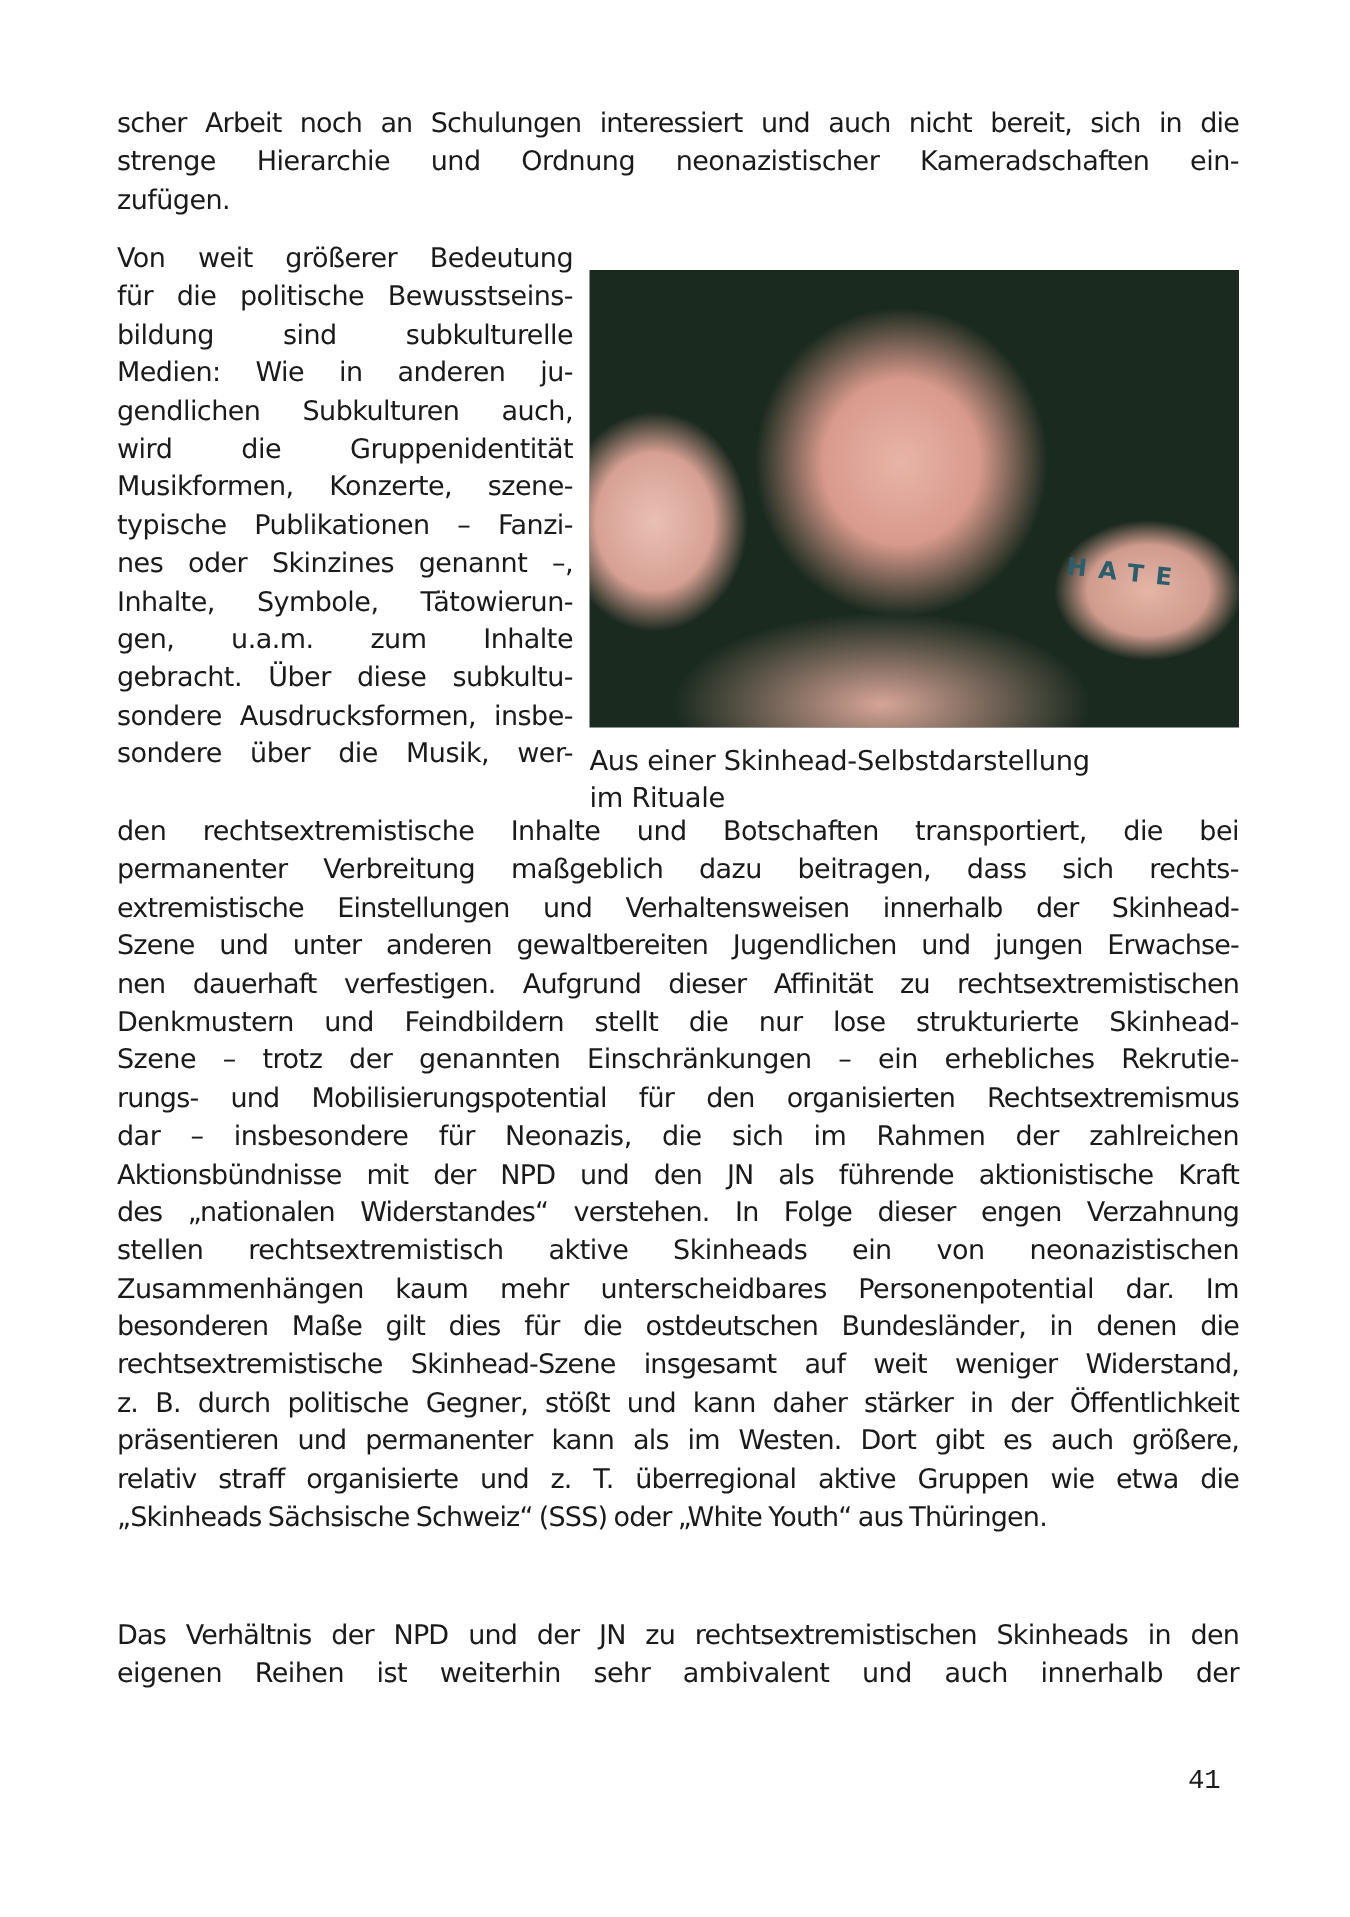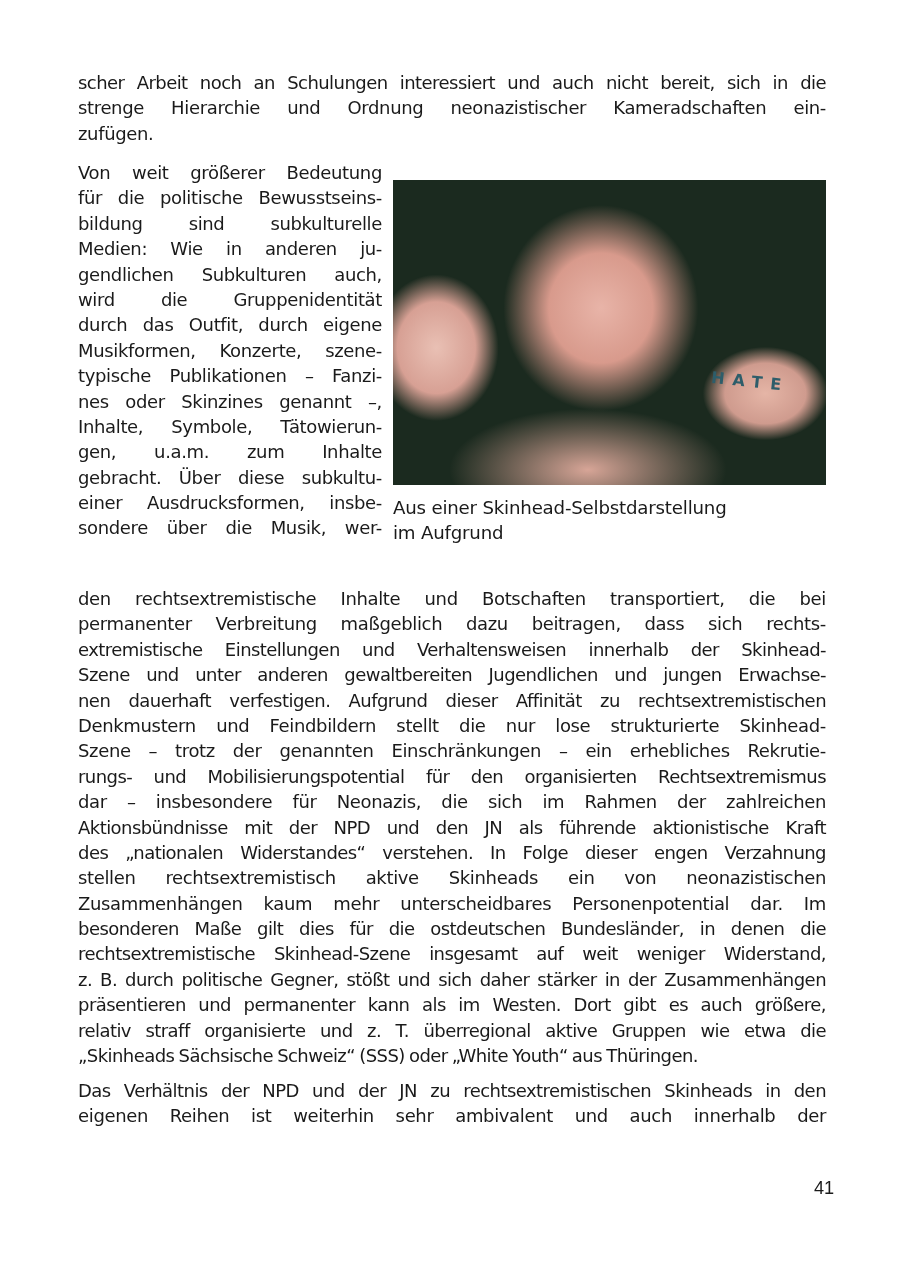--- a/index.html
+++ b/index.html
@@ -17,79 +17,78 @@
     .photo { width: 433px; height: 305px; position: relative; overflow: hidden;
       background: radial-gradient(ellipse 30% 45% at 48% 42%, #e8b4a8 0%, #d89a8c 40%, rgba(90,60,50,0) 75%),
                   radial-gradient(ellipse 18% 30% at 10% 55%, #e9c0b4 0%, #d7a094 50%, rgba(0,0,0,0) 80%),
                   radial-gradient(ellipse 17% 18% at 86% 70%, #e5b5a6 0%, #cf9b8e 55%, rgba(0,0,0,0) 85%),
                   radial-gradient(ellipse 40% 25% at 45% 95%, #d7a597 0%, rgba(0,0,0,0) 80%),
                   #1b2a1f; }
     .photo .hate { position: absolute; left: 318px; top: 192px; font-size: 16px; font-weight: bold;
       color: #2d5d6a; letter-spacing: 8px; transform: rotate(6deg); font-family: "DejaVu Sans", sans-serif; }
     .caption { text-align: left; font-size: 18.2px; line-height: 25.4px; margin-top: 10px;
       font-family: "DejaVu Sans", sans-serif; letter-spacing: -0.2px; }
-    .pagenum { position: absolute; left: 814px; top: 1178px; font-size: 18.2px;
-      font-family: Liberation Sans, sans-serif; }
+    .pagenum { position: absolute; left: 792px; top: 1178px; font-size: 18.2px;
+      font-family: Liberation Mono, monospace; }
   </style>
 </head>
 <body>
 
 <div class="page">
 
   <div class="block" style="top:0;">
     <span class="line just wide cond">scher Arbeit noch an Schulungen interessiert und auch nicht bereit, sich in die</span>
     <span class="line just wide">strenge Hierarchie und Ordnung neonazistischer Kameradschaften ein-</span>
     <span class="line wide">zufügen.</span>
   </div>
 
   <div class="block" style="top:90px;">
     <span class="line just narrow">Von weit größerer Bedeutung</span>
     <span class="line just narrow">für die politische Bewusstseins-</span>
     <span class="line just narrow">bildung sind subkulturelle</span>
     <span class="line just narrow">Medien: Wie in anderen ju-</span>
     <span class="line just narrow">gendlichen Subkulturen auch,</span>
     <span class="line just narrow">wird die Gruppenidentität</span>
-    <span class="line just narrow">durch das Outfit, durch eigene</span>
     <span class="line just narrow">Musikformen, Konzerte, szene-</span>
     <span class="line just narrow">typische Publikationen – Fanzi-</span>
     <span class="line just narrow">nes oder Skinzines genannt –,</span>
     <span class="line just narrow">Inhalte, Symbole, Tätowierun-</span>
     <span class="line just narrow">gen, u.a.m. zum Inhalte</span>
     <span class="line just narrow">gebracht. Über diese subkultu-</span>
-    <span class="line just narrow">einer Ausdrucksformen, insbe-</span>
+    <span class="line just narrow">sondere Ausdrucksformen, insbe-</span>
     <span class="line just narrow">sondere über die Musik, wer-</span>
   </div>
 
   <div class="figure">
     <div class="photo">
       <span class="hate">HATE</span>
     </div>
     <div class="caption">
       <div>Aus einer Skinhead-Selbstdarstellung</div>
-      <div>im Aufgrund</div>
+      <div>im Rituale</div>
     </div>
   </div>
 
-  <div class="block" style="top:516px;">
+  <div class="block" style="top:472px;">
     <span class="line just wide">den rechtsextremistische Inhalte und Botschaften transportiert, die bei</span>
     <span class="line just wide">permanenter Verbreitung maßgeblich dazu beitragen, dass sich rechts-</span>
     <span class="line just wide cond">extremistische Einstellungen und Verhaltensweisen innerhalb der Skinhead-</span>
     <span class="line just wide cond">Szene und unter anderen gewaltbereiten Jugendlichen und jungen Erwachse-</span>
     <span class="line just wide cond">nen dauerhaft verfestigen. Aufgrund dieser Affinität zu rechtsextremistischen</span>
     <span class="line just wide">Denkmustern und Feindbildern stellt die nur lose strukturierte Skinhead-</span>
     <span class="line just wide">Szene – trotz der genannten Einschränkungen – ein erhebliches Rekrutie-</span>
     <span class="line just wide cond">rungs- und Mobilisierungspotential für den organisierten Rechtsextremismus</span>
     <span class="line just wide">dar – insbesondere für Neonazis, die sich im Rahmen der zahlreichen</span>
     <span class="line just wide cond">Aktionsbündnisse mit der NPD und den JN als führende aktionistische Kraft</span>
     <span class="line just wide cond">des „nationalen Widerstandes“ verstehen. In Folge dieser engen Verzahnung</span>
     <span class="line just wide">stellen rechtsextremistisch aktive Skinheads ein von neonazistischen</span>
     <span class="line just wide">Zusammenhängen kaum mehr unterscheidbares Personenpotential dar. Im</span>
     <span class="line just wide cond">besonderen Maße gilt dies für die ostdeutschen Bundesländer, in denen die</span>
     <span class="line just wide cond">rechtsextremistische Skinhead-Szene insgesamt auf weit weniger Widerstand,</span>
-    <span class="line just wide cond">z. B. durch politische Gegner, stößt und sich daher stärker in der Zusammenhängen</span>
+    <span class="line just wide cond">z. B. durch politische Gegner, stößt und kann daher stärker in der Öffentlichkeit</span>
     <span class="line just wide cond">präsentieren und permanenter kann als im Westen. Dort gibt es auch größere,</span>
     <span class="line just wide cond">relativ straff organisierte und z. T. überregional aktive Gruppen wie etwa die</span>
     <span class="line wide cond">„Skinheads Sächsische Schweiz“ (SSS) oder „White Youth“ aus Thüringen.</span>
   </div>
 
   <div class="block" style="top:1008px;">
     <span class="line just wide cond">Das Verhältnis der NPD und der JN zu rechtsextremistischen Skinheads in den</span>
     <span class="line just wide">eigenen Reihen ist weiterhin sehr ambivalent und auch innerhalb der</span>
   </div>
 </div>

